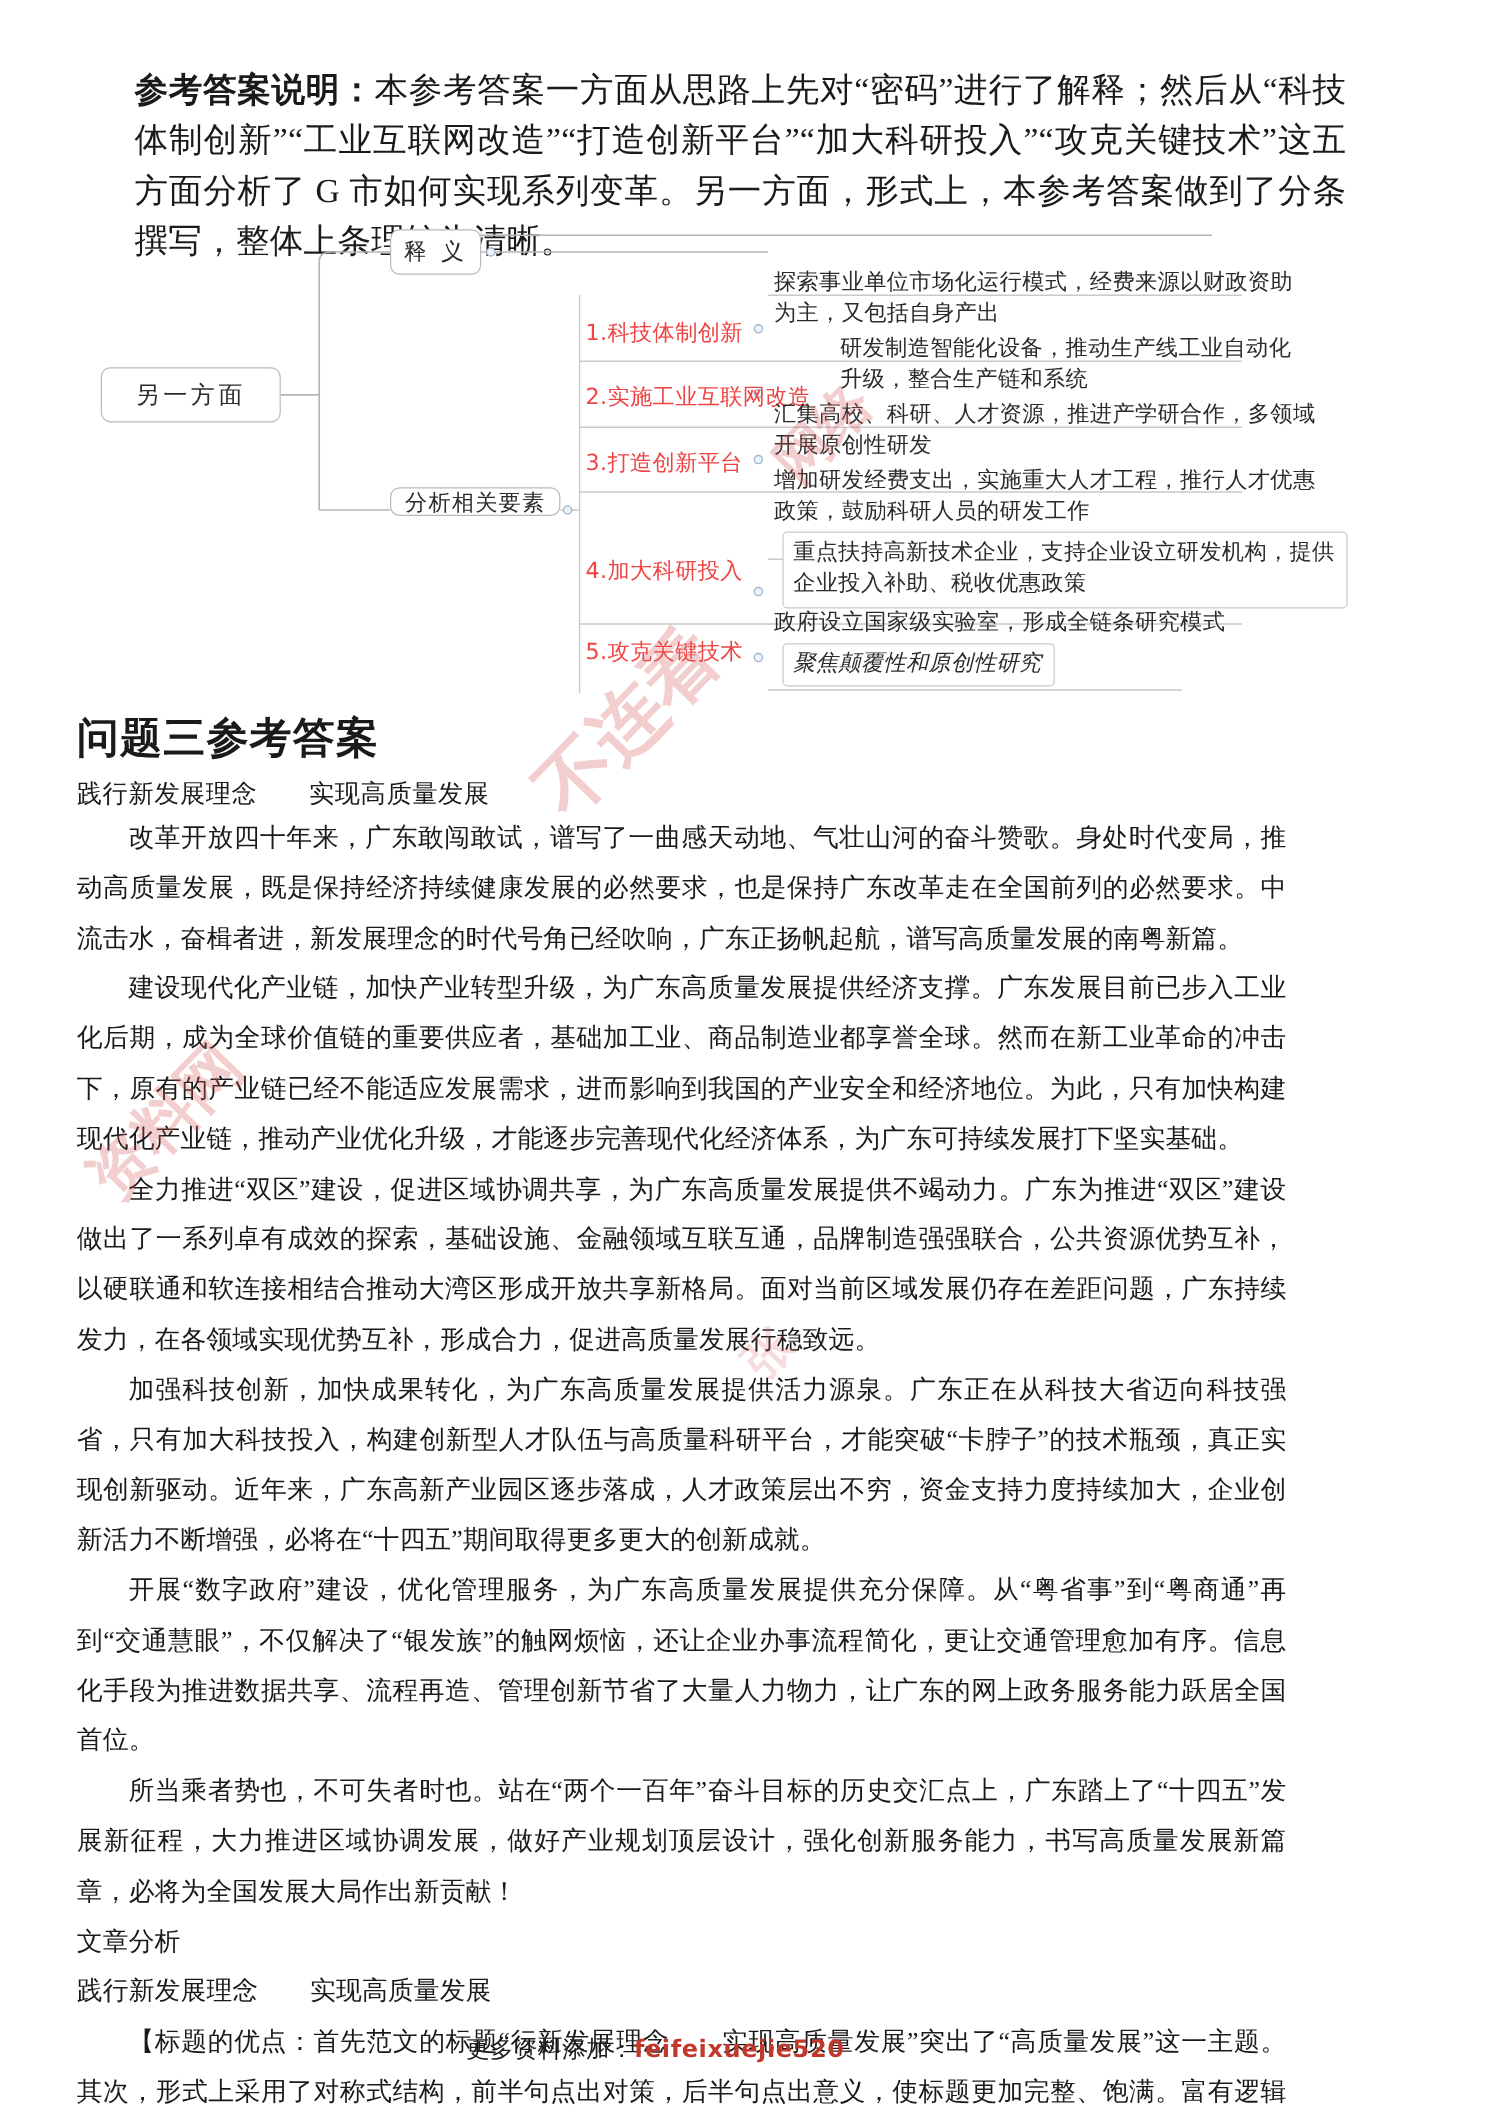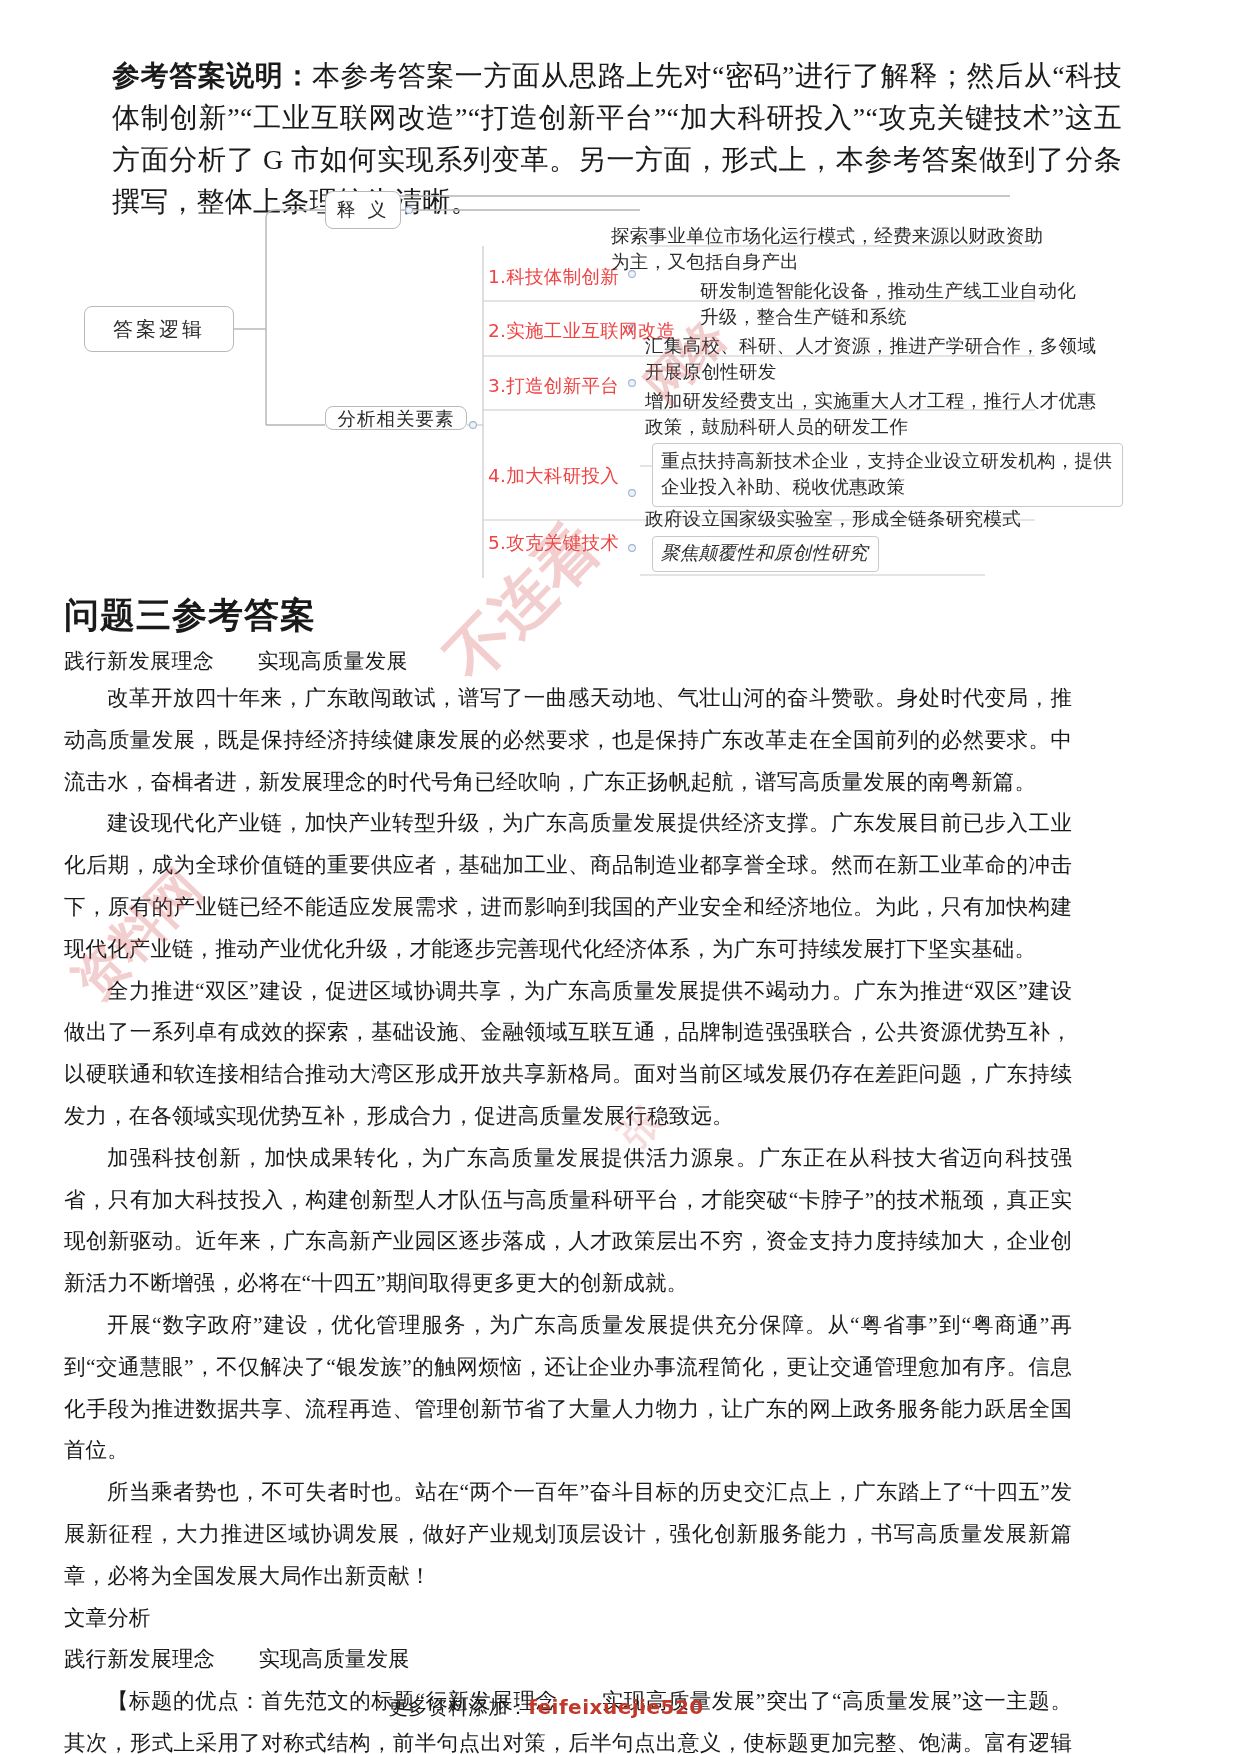--- a/index.html
+++ b/index.html
@@ -199,29 +199,29 @@
         <circle cx="329" cy="32" r="3.4"></circle>
         <circle cx="393" cy="247" r="3.4"></circle>
         <circle cx="552" cy="96" r="3.4"></circle>
         <circle cx="552" cy="150" r="3.4"></circle>
         <circle cx="552" cy="205" r="3.4"></circle>
         <circle cx="552" cy="315" r="3.4"></circle>
         <circle cx="552" cy="370" r="3.4"></circle>
       </g>
     </svg>
 
-    <div class="node" id="node-root">答案逻辑</div>
+    <div class="node" id="node-root">另一方面</div>
 
     <div class="node" id="node-shiyi">释 义</div>
 
     <div class="node" id="node-fenxi">分析相关要素</div>
 
 
     <div class="leaf-label" style="left:408px; top:86px;">1.科技体制创新</div>
-    <div class="leaf-text" style="left:531px; top:45px;">探索事业单位市场化运行模式，经费来源以财政资助
+    <div class="leaf-text" style="left:565px; top:45px;">探索事业单位市场化运行模式，经费来源以财政资助
 为主，又包括自身产出</div>
 
     <div class="leaf-label" style="left:408px; top:140px;">2.实施工业互联网改造</div>
     <div class="leaf-text" style="left:620px; top:100px;">研发制造智能化设备，推动生产线工业自动化
 升级，整合生产链和系统</div>
 
     <div class="leaf-label" style="left:408px; top:195px;">3.打造创新平台</div>
     <div class="leaf-text" style="left:565px; top:155px;">汇集高校、科研、人才资源，推进产学研合作，多领域
 开展原创性研发</div>
 

